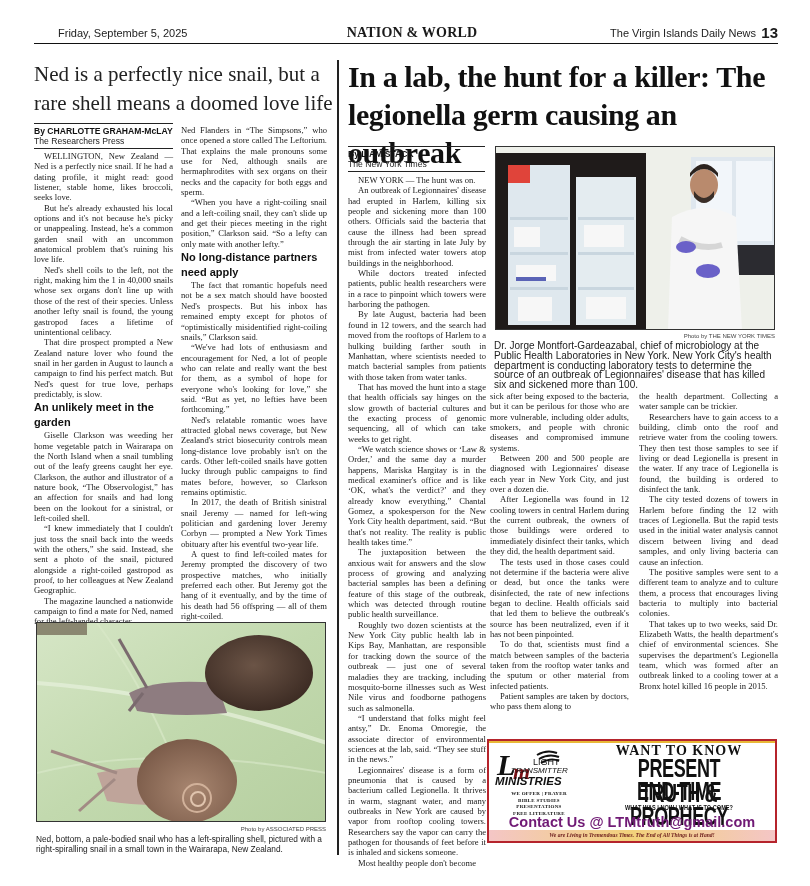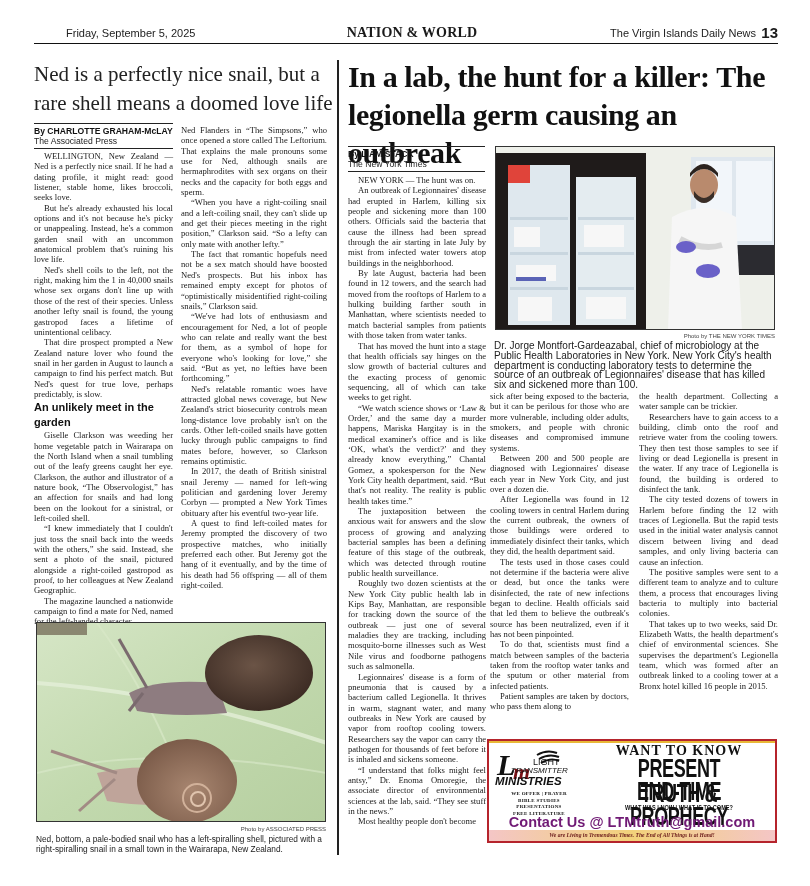--- a/index.html
+++ b/index.html
@@ -1,20 +1,20 @@
 <!DOCTYPE html>
 <html><head>
 <meta charset="utf-8">
 <style>
   * { box-sizing: border-box; margin: 0; padding: 0; }
   html, body { width: 810px; height: 886px; background: #fff; overflow: hidden; }
   body { position: relative; font-family: "Liberation Serif", serif; color: #1a1a1a; }
 
   .folio { position: absolute; left: 34px; top: 24px; width: 744px; height: 20px; border-bottom: 1.5px solid #111; }
-  .folio-date { position: absolute; left: 16px; top: 3px; font: 11px "Liberation Sans", sans-serif; color: #222; padding-left: 16px; }
+  .folio-date { position: absolute; left: 8px; top: 3px; font: 11px "Liberation Sans", sans-serif; color: #222; padding-left: 16px; }
   .folio-section { position: absolute; left: 0; right: 0; top: 1px; text-align: center; font: bold 14px "Liberation Serif", serif; letter-spacing: 0.2px; padding-left: 12px; }
   .folio-paper { position: absolute; right: 22px; top: 3px; font: 11px "Liberation Sans", sans-serif; color: #222; }
   .folio-page { position: absolute; right: 0; top: 0; font: bold 15px "Liberation Sans", sans-serif; }
 
   .vrule { position: absolute; left: 337px; top: 60px; width: 2px; height: 795px; background: #222; }
 
   .headline-left { position: absolute; left: 34px; top: 60px; width: 300px; font: 21px/29px "Liberation Serif", serif; color: #222; }
   .headline-right { position: absolute; left: 348px; top: 58px; width: 440px; font: bold 30px/38px "Liberation Serif", serif; letter-spacing: -0.4px; color: #111; }
 
   .byline { position: absolute; border-top: 1.2px solid #222; border-bottom: 1.2px solid #222; padding: 2px 0 2px 0; }
@@ -53,37 +53,38 @@
   <span class="folio-paper">The Virgin Islands Daily News</span>
   <span class="folio-page">13</span>
 </div>
 
 <div class="vrule"></div>
 
 <h1 class="headline-left">Ned is a perfectly nice snail, but a rare shell means a doomed love life</h1>
 
 <div class="byline" style="left:34px; top:123px; width:139px;">
   <span class="name">By CHARLOTTE GRAHAM-McLAY</span>
-  <span class="org">The Associated Press</span>
+  <span class="org">The Researchers Press</span>
 </div>
 
 <div class="col" style="left:34px; top:151px; width:139px;">
   <p>WELLINGTON, New Zealand — Ned is a perfectly nice snail. If he had a dating profile, it might read: good listener, stable home, likes broccoli, seeks love.</p>
   <p>But he's already exhausted his local options and it's not because he's picky or unappealing. Instead, he's a common garden snail with an uncommon anatomical problem that's ruining his love life.</p>
   <p>Ned's shell coils to the left, not the right, making him the 1 in 40,000 snails whose sex organs don't line up with those of the rest of their species. Unless another lefty snail is found, the young gastropod faces a lifetime of unintentional celibacy.</p>
   <p>That dire prospect prompted a New Zealand nature lover who found the snail in her garden in August to launch a campaign to find his perfect match. But Ned's quest for true love, perhaps predictably, is slow.</p>
   <h3>An unlikely meet in the garden</h3>
   <p>Giselle Clarkson was weeding her home vegetable patch in Wairarapa on the North Island when a snail tumbling out of the leafy greens caught her eye. Clarkson, the author and illustrator of a nature book, “The Observologist,” has an affection for snails and had long been on the lookout for a sinistral, or left-coiled shell.</p>
   <p>“I knew immediately that I couldn't just toss the snail back into the weeds with the others,” she said. Instead, she sent a photo of the snail, pictured alongside a right-coiled gastropod as proof, to her colleagues at New Zealand Geographic.</p>
   <p>The magazine launched a nationwide campaign to find a mate for Ned, named for the left-handed character</p>
 </div>
 
 <div class="col" style="left:181px; top:125px; width:146px;">
   <p class="noind">Ned Flanders in “The Simpsons,” who once opened a store called The Leftorium. That explains the male pronouns some use for Ned, although snails are hermaphrodites with sex organs on their necks and the capacity for both eggs and sperm.</p>
   <p>“When you have a right-coiling snail and a left-coiling snail, they can't slide up and get their pieces meeting in the right position,” Clarkson said. “So a lefty can only mate with another lefty.”</p>
+  <h3>No long-distance partners need apply</h3>
   <p>The fact that romantic hopefuls need not be a sex match should have boosted Ned's prospects. But his inbox has remained empty except for photos of “optimistically misidentified right-coiling snails,” Clarkson said.</p>
   <p>“We've had lots of enthusiasm and encouragement for Ned, a lot of people who can relate and really want the best for them, as a symbol of hope for everyone who's looking for love,” she said. “But as yet, no lefties have been forthcoming.”</p>
   <p>Ned's relatable romantic woes have attracted global news coverage, but New Zealand's strict biosecurity controls mean long-distance love probably isn't on the cards. Other left-coiled snails have gotten lucky through public campaigns to find mates before, however, so Clarkson remains optimistic.</p>
   <p>In 2017, the death of British sinistral snail Jeremy — named for left-wing politician and gardening lover Jeremy Corbyn — prompted a New York Times obituary after his eventful two-year life.</p>
   <p>A quest to find left-coiled mates for Jeremy prompted the discovery of two prospective matches, who initially preferred each other. But Jeremy got the hang of it eventually, and by the time of his death had 56 offspring — all of them right-coiled.</p>
 </div>
 
 <div class="photo" style="left:36px; top:622px; width:290px; height:200px; background:#c9dcb8;">
   <svg width="290" height="200" viewBox="0 0 290 200">
     <defs>
@@ -163,27 +164,28 @@
     <ellipse cx="190" cy="100" rx="10" ry="6" fill="#6a61c8"></ellipse>
     <ellipse cx="212" cy="124" rx="12" ry="7" fill="#6a61c8"></ellipse>
   </svg>
 </div>
 <div class="credit" style="left:495px; top:333px; width:280px;">Photo by THE NEW YORK TIMES</div>
 <div class="caption" style="left:494px; top:341px; width:284px; font-size:10px; line-height:9.8px;">Dr. Jorge Montfort-Gardeazabal, chief of microbiology at the Public Health Laboratories in New York. New York City's health department is conducting laboratory tests to determine the source of an outbreak of Legionnaires' disease that has killed six and sickened more than 100.</div>
 
 <div class="col" style="left:348px; top:175px; width:138px;">
   <p>NEW YORK — The hunt was on.</p>
   <p>An outbreak of Legionnaires' disease had erupted in Harlem, killing six people and sickening more than 100 others. Officials said the bacteria that cause the illness had been spread through the air starting in late July by mist from infected water towers atop buildings in the neighborhood.</p>
+  <p>While doctors treated infected patients, public health researchers were in a race to pinpoint which towers were harboring the pathogen.</p>
   <p>By late August, bacteria had been found in 12 towers, and the search had moved from the rooftops of Harlem to a hulking building farther south in Manhattan, where scientists needed to match bacterial samples from patients with those taken from water tanks.</p>
   <p>That has moved the hunt into a stage that health officials say hinges on the slow growth of bacterial cultures and the exacting process of genomic sequencing, all of which can take weeks to get right.</p>
   <p>“We watch science shows or ‘Law &amp; Order,’ and the same day a murder happens, Mariska Hargitay is in the medical examiner's office and is like ‘OK, what's the verdict?’ and they already know everything,” Chantal Gomez, a spokesperson for the New York City health department, said. “But that's not reality. The reality is public health takes time.”</p>
   <p>The juxtaposition between the anxious wait for answers and the slow process of growing and analyzing bacterial samples has been a defining feature of this stage of the outbreak, which was detected through routine public health surveillance.</p>
   <p>Roughly two dozen scientists at the New York City public health lab in Kips Bay, Manhattan, are responsible for tracking down the source of the outbreak — just one of several maladies they are tracking, including mosquito-borne illnesses such as West Nile virus and foodborne pathogens such as salmonella.</p>
+  <p>“I understand that folks might feel antsy,” Dr. Enoma Omoregie, the associate director of environmental sciences at the lab, said. “They see stuff in the news.”</p>
   <p>Legionnaires' disease is a form of pneumonia that is caused by a bacterium called Legionella. It thrives in warm, stagnant water, and many outbreaks in New York are caused by vapor from rooftop cooling towers. Researchers say the vapor can carry the pathogen for thousands of feet before it is inhaled and sickens someone.</p>
-  <p>“I understand that folks might feel antsy,” Dr. Enoma Omoregie, the associate director of environmental sciences at the lab, said. “They see stuff in the news.”</p>
   <p>Most healthy people don't become</p>
 </div>
 
 <div class="col" style="left:490px; top:391px; width:139px;">
   <p class="noind">sick after being exposed to the bacteria, but it can be perilous for those who are more vulnerable, including older adults, smokers, and people with chronic diseases and compromised immune systems.</p>
   <p>Between 200 and 500 people are diagnosed with Legionnaires' disease each year in New York City, and just over a dozen die.</p>
   <p>After Legionella was found in 12 cooling towers in central Harlem during the current outbreak, the owners of those buildings were ordered to immediately disinfect their tanks, which they did, the health department said.</p>
   <p>The tests used in those cases could not determine if the bacteria were alive or dead, but once the tanks were disinfected, the rate of new infections began to decline. Health officials said that led them to believe the outbreak's source has been neutralized, even if it has not been pinpointed.</p>
   <p>To do that, scientists must find a match between samples of the bacteria taken from the rooftop water tanks and the sputum or other material from infected patients.</p>
   <p>Patient samples are taken by doctors, who pass them along to</p>

